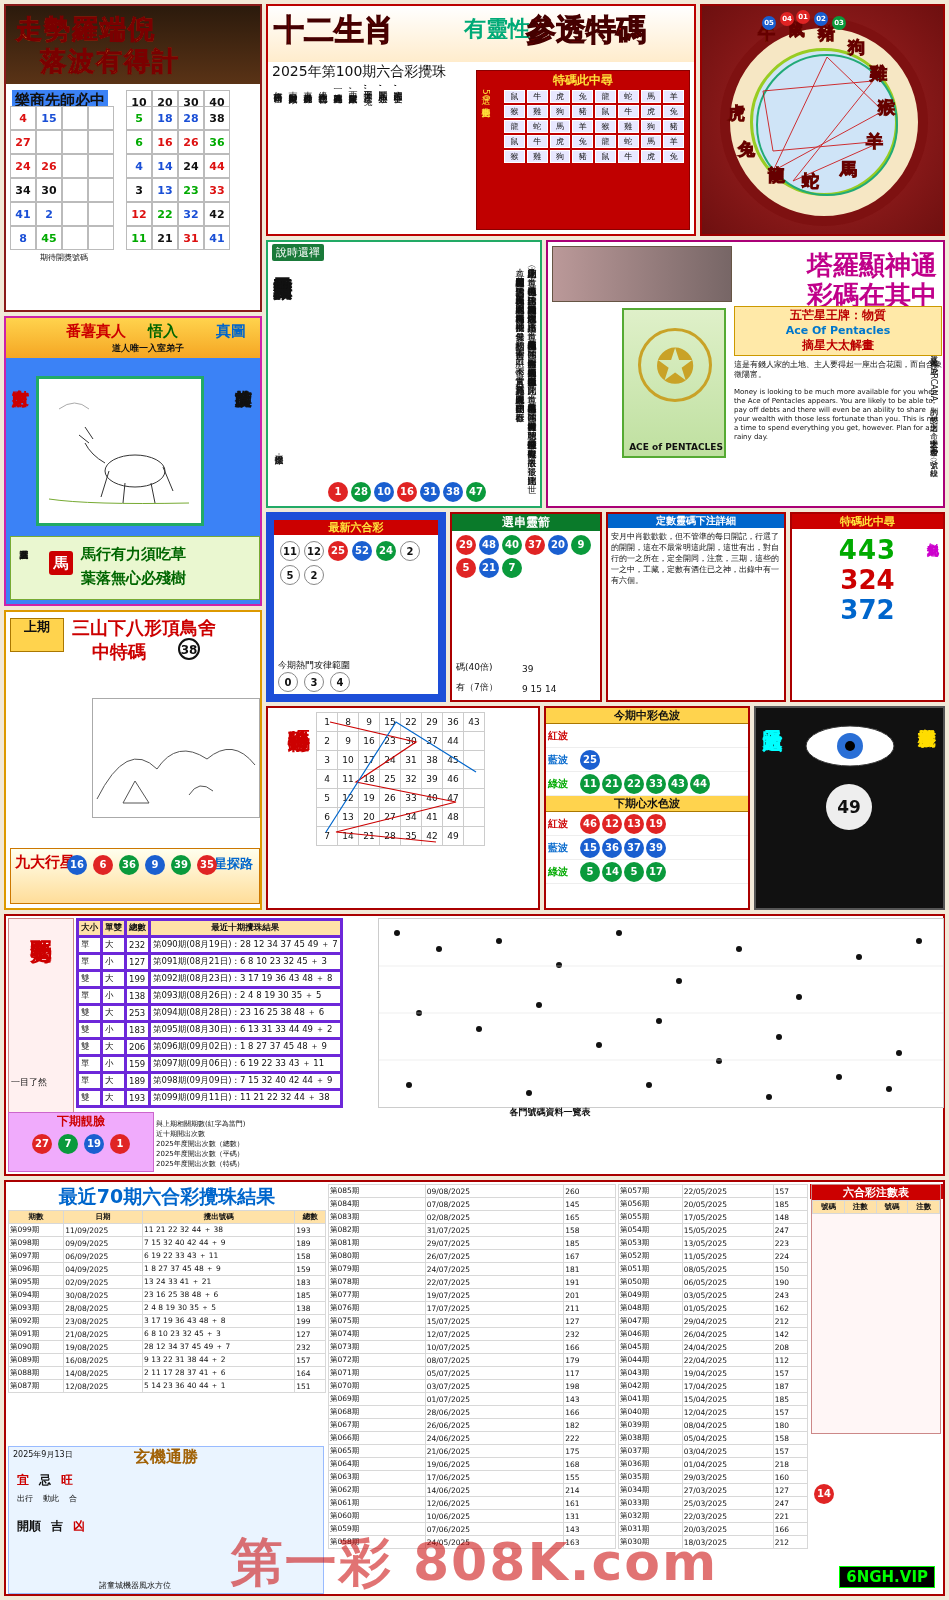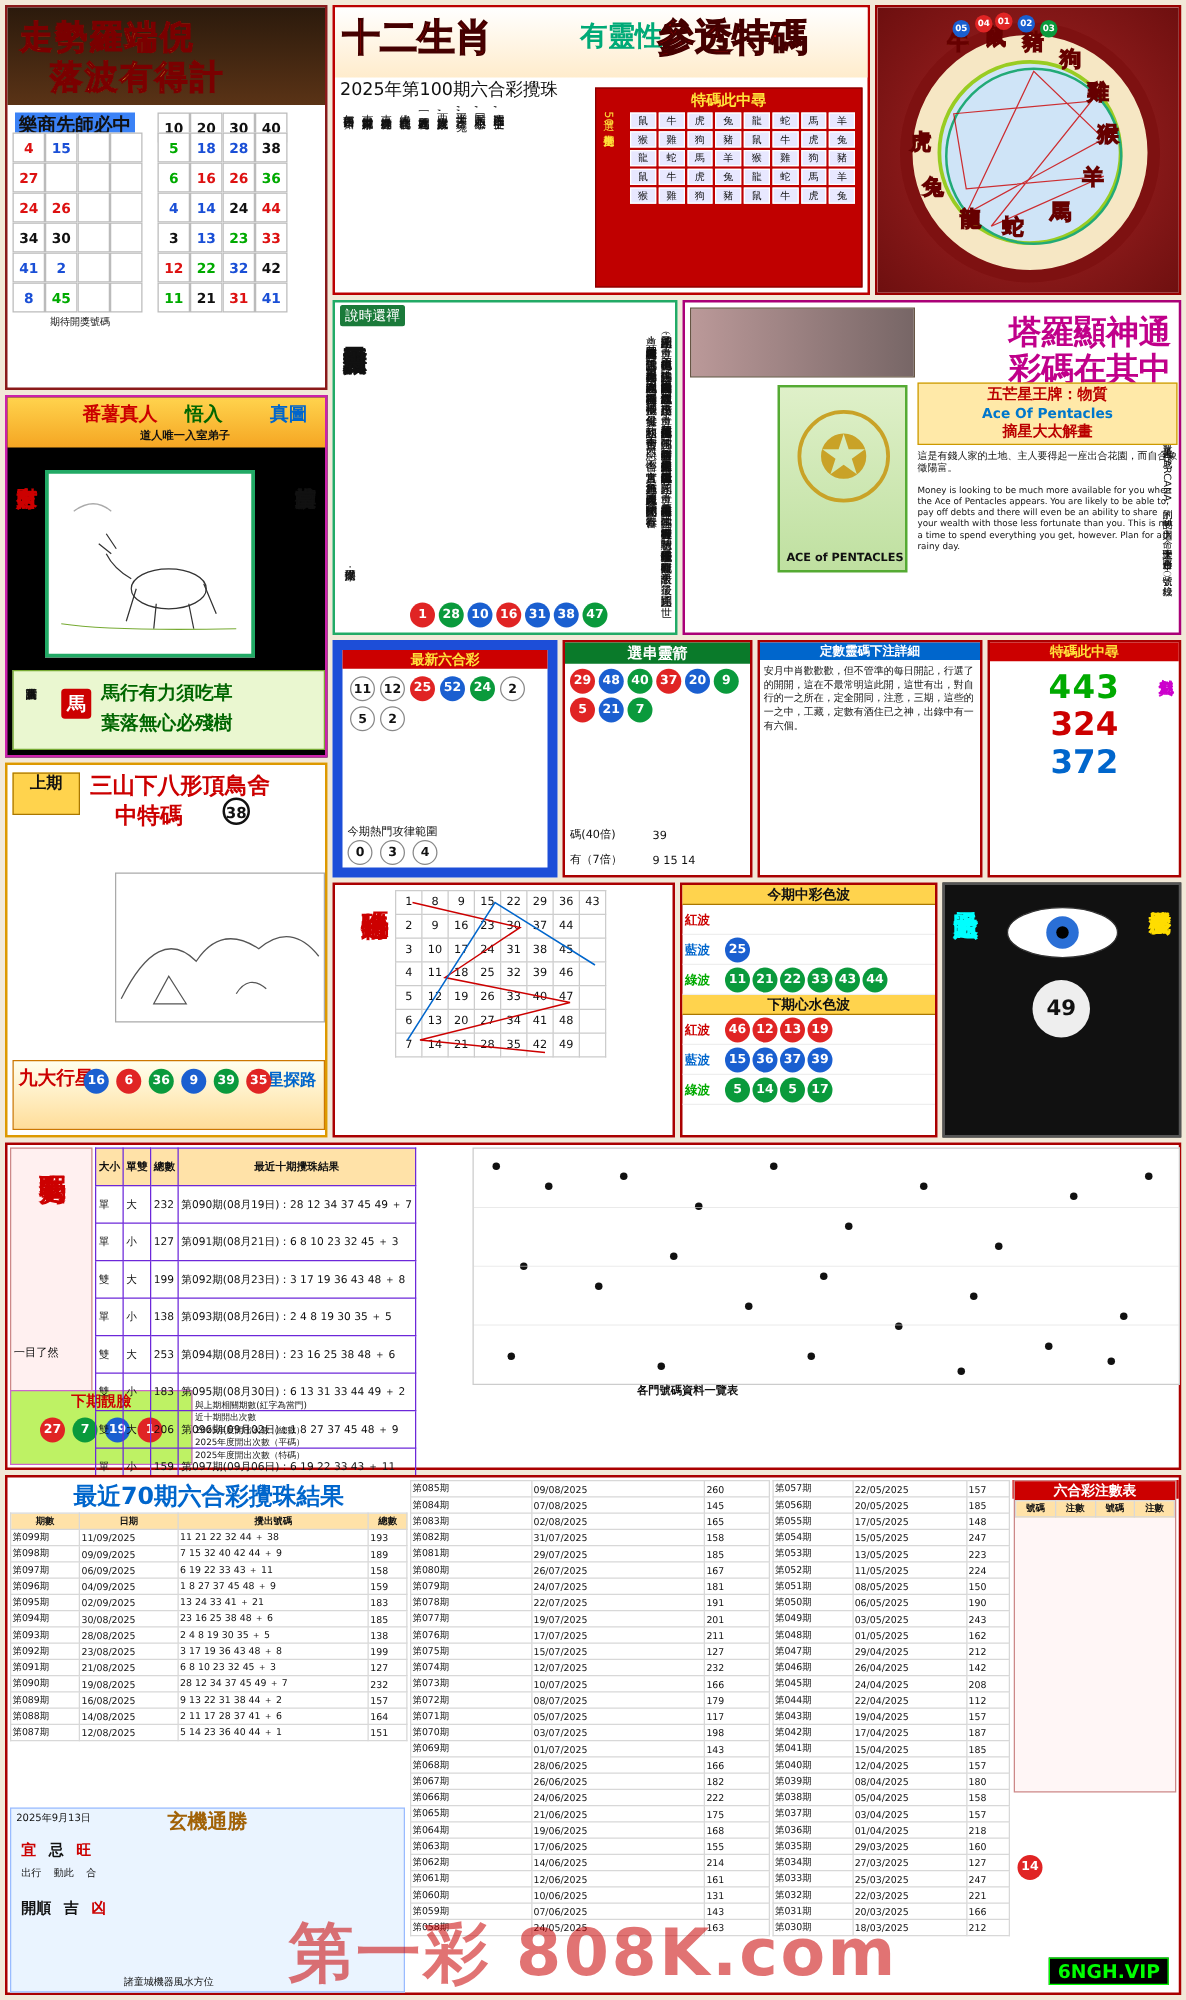--- a/index.html
+++ b/index.html
@@ -70,21 +70,21 @@
   #tarot .th2 { position:absolute; right:6px; top:36px; font-size:26px; font-weight:bold; color:#c0008a; }
   #tarot .cardart { position:absolute; left:74px; top:66px; width:104px; height:150px; background:linear-gradient(#dff0c9,#bfe0a0); border:2px solid #5a3; }
   #tarot .pent { position:absolute; left:14px; top:18px; width:74px; height:74px; border-radius:50%; border:3px solid #c9a227; color:#c9a227; font-size:48px; text-align:center; line-height:70px;}
   #tarot .cname { position:absolute; left:0; bottom:4px; width:104px; text-align:center; font-size:9px; font-weight:bold;}
   #tarot .vtext { position:absolute; right:4px; top:78px; writing-mode:vertical-rl; font-size:8px; line-height:11px; height:150px;}
   #tarot .goldbox { position:absolute; left:186px; top:64px; width:208px; height:50px; background:#ffe9a8; border:1px solid #c90; text-align:center;}
   #tarot .eng { position:absolute; left:186px; top:146px; width:208px; font-size:7px; line-height:9px; }
   #tarot .cn { position:absolute; left:186px; top:118px; width:208px; font-size:8px; line-height:10px; }
 
   
-  #horse { left:4px; top:316px; width:258px; height:290px; background:#000000; border:2px solid #c2a; }
+  #horse { left:4px; top:316px; width:258px; height:290px; background:#3b82f6; border:2px solid #c2a; }
   #horse .hdr { height:40px; background:linear-gradient(#ffd34d,#f5a623); position:relative; }
   #horse .hdr span { position:absolute; font-weight:bold; }
   #horse .canvas { position:absolute; left:30px; top:58px; width:168px; height:150px; background:#fff; border:3px solid #2a6; }
   #horse .lv { position:absolute; left:4px; top:58px; writing-mode:vertical-rl; font-size:17px; font-weight:bold; color:#c00; height:148px;}
   #horse .rv { position:absolute; right:4px; top:58px; writing-mode:vertical-rl; font-size:17px; font-weight:bold; color:#111; height:148px;}
   #horse .foot { position:absolute; left:4px; bottom:4px; width:250px; height:64px; background:#eaf7d0; border:1px solid #7a3; }
 
   
   #m1 { left:266px; top:512px; width:180px; height:190px; background:#fff; border:8px solid #1d4ed8;}
   #m2 { left:450px; top:512px; width:152px; height:190px; background:#fff; border:2px solid #a00;}
@@ -111,21 +111,21 @@
 
   #eye { left:754px; top:706px; width:191px; height:204px; background:#111; border:2px solid #555; overflow:hidden;}
   #eye .vt { position:absolute; left:4px; top:6px; writing-mode:vertical-rl; font-size:20px; font-weight:bold; color:#0ff; height:190px;}
   #eye .vt2 { position:absolute; right:4px; top:6px; writing-mode:vertical-rl; font-size:18px; font-weight:bold; color:#fd0; height:190px;}
 
   
   #hist { left:4px; top:914px; width:941px; height:262px; background:#fff; border:2px solid #a00;}
   #hist .lft { position:absolute; left:2px; top:2px; width:66px; height:236px; background:#fff0f0; border:1px solid #c88;}
   #hist .lft .v { writing-mode:vertical-rl; font-size:22px; font-weight:bold; color:#c00; margin:4px auto; display:block; height:150px;}
   #hist table.h { border-collapse:collapse; position:absolute; left:70px; top:2px; }
-  #hist table.h td { font-size:8.5px; border:1px solid #6d28d9; padding:0 2px; height:30px; white-space:nowrap;}
+  #hist table.h td { font-size:8.5px; border:3px solid #6d28d9; padding:0 2px; height:17px; white-space:nowrap;}
   #dots { position:absolute; left:372px; top:2px; width:566px; height:190px; border:1px solid #ccc; background:#fff;}
   #stat { position:absolute; left:150px; bottom:2px; width:788px; height:66px; font-size:7px; }
 
   
   #bt { left:4px; top:1180px; width:941px; height:416px; background:#fff; border:2px solid #a00;}
   #bt .b1 { position:absolute; left:2px; top:2px; width:318px; height:410px; }
   #bt .b2 { position:absolute; left:322px; top:2px; width:288px; height:410px; }
   #bt .b3 { position:absolute; left:612px; top:2px; width:190px; height:410px; }
   #bt .b4 { position:absolute; left:804px; top:2px; width:133px; height:410px; }
   #bt .title70 { font-size:19px; font-weight:bold; color:#06c; text-align:center; }
@@ -612,21 +612,21 @@
     <circle cx="50" cy="28" r="13" fill="#2a6fd6"></circle>
     <circle cx="50" cy="28" r="5" fill="#000"></circle>
   </svg>
 </div>
 
 <div class="abs" id="hist">
   <div class="lft">
     <span class="v">旺弱走勢</span>
     <div style="position:absolute; left:2px; bottom:64px; font-size:9px;">一目了然</div>
   </div>
-  <div style="position:absolute; left:2px; bottom:2px; width:146px; height:60px; background:#bef264; border:1px solid #c6c;">
+  <div style="position:absolute; left:2px; bottom:2px; width:146px; height:60px; background:#f0abfc; border:1px solid #c6c;">
     <div style="font-size:12px; font-weight:bold; color:#c00; text-align:center;">下期靚臉</div>
     <div style="display:flex; gap:6px; justify-content:center; padding-top:4px;">
       <span class="ball red">27</span>
       <span class="ball green">7</span>
       <span class="ball blue">19</span>
       <span class="ball red">1</span>
     </div>
   </div>
 
   <table class="h">

